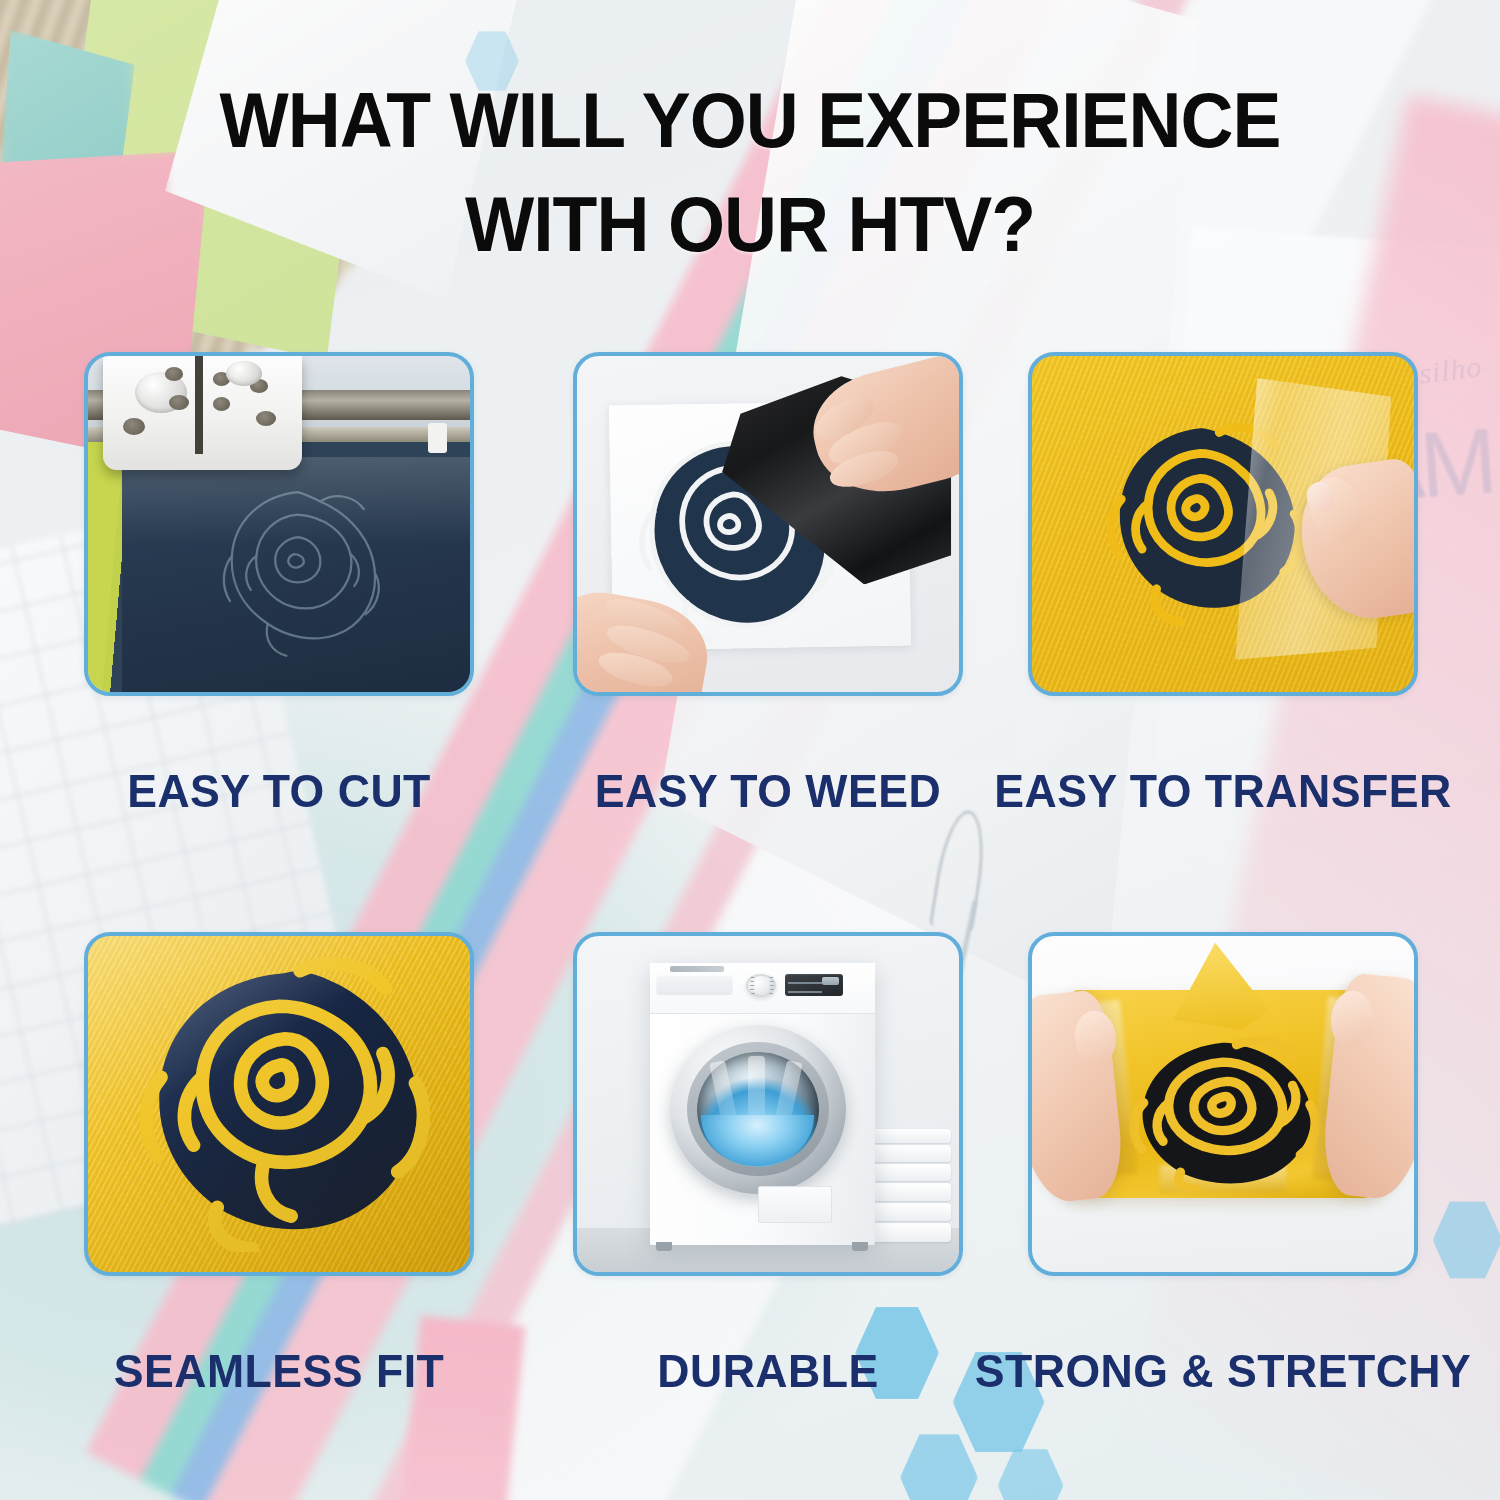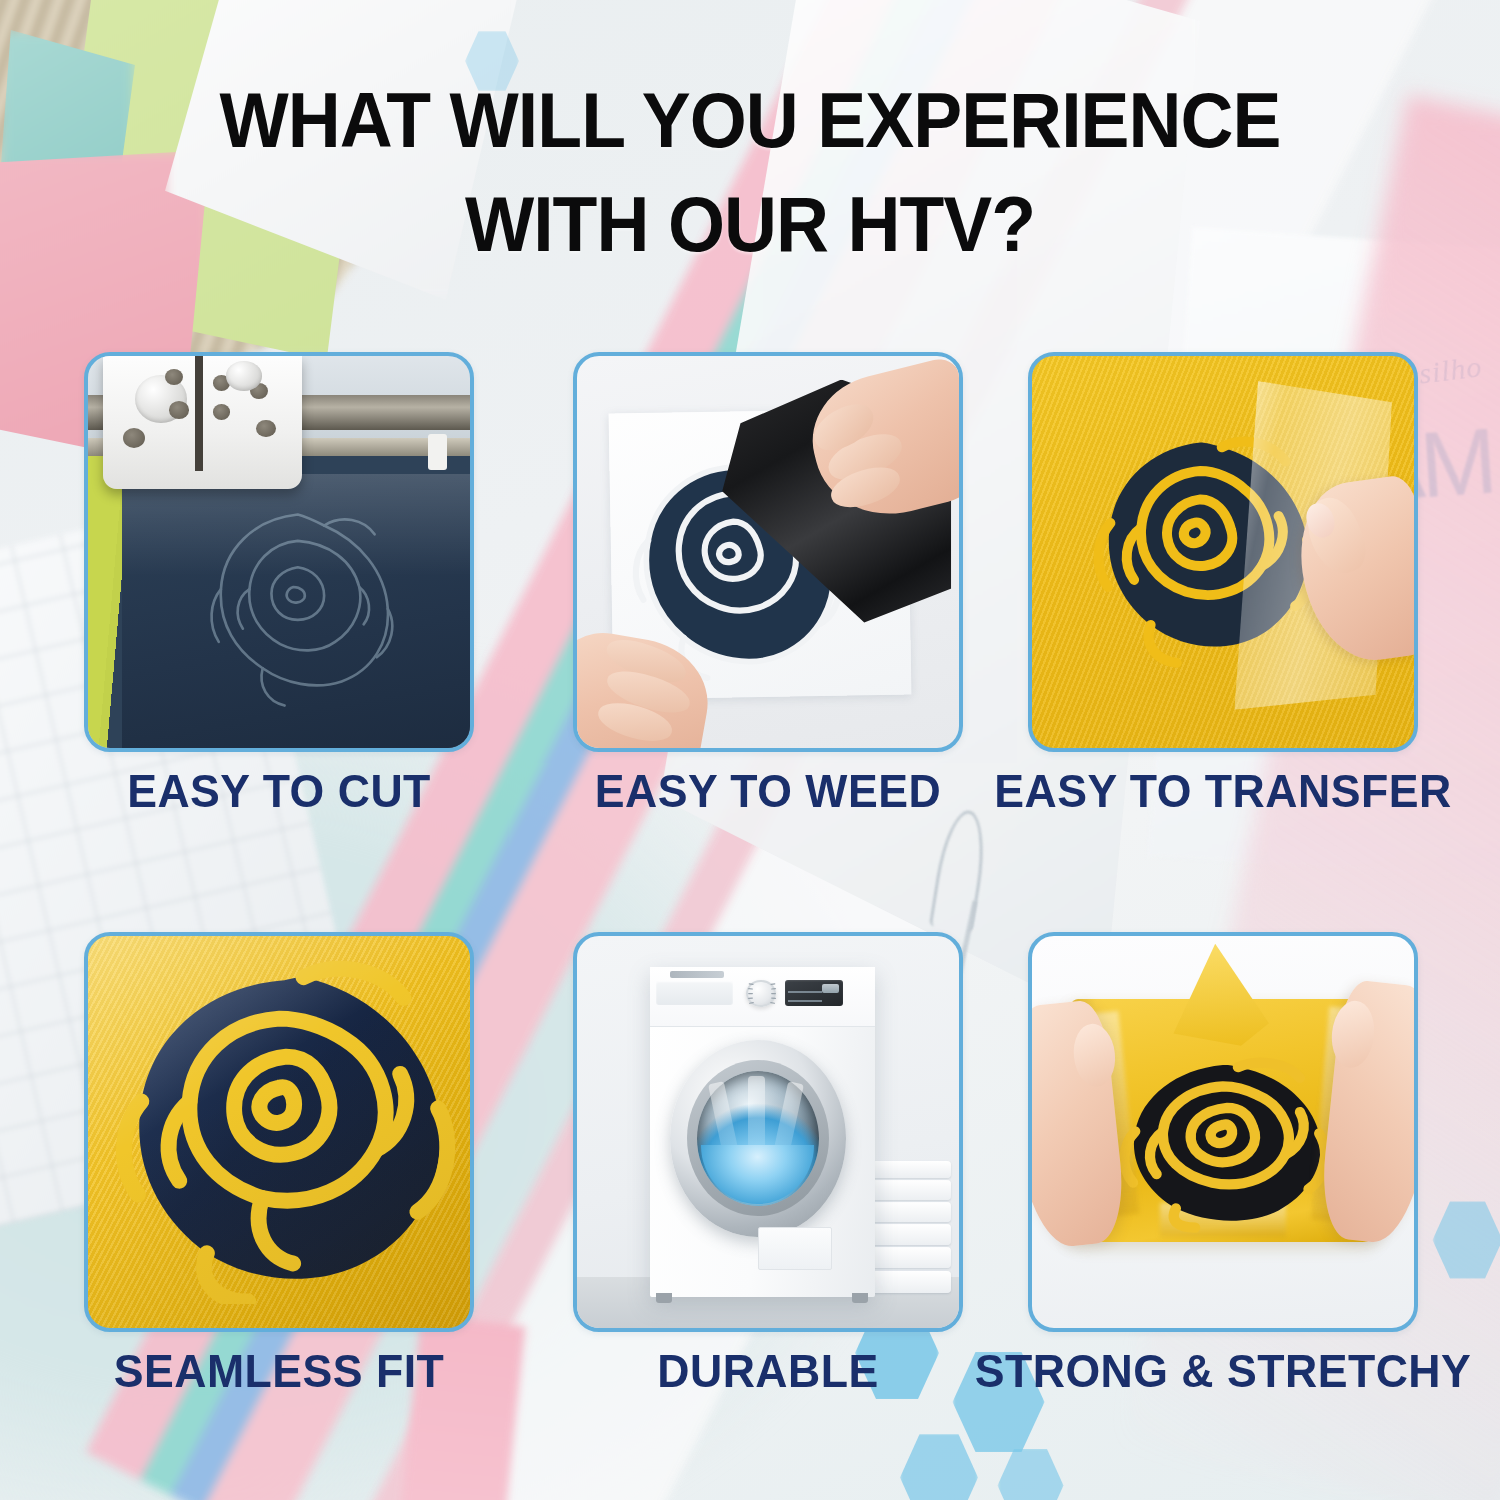--- a/index.html
+++ b/index.html
@@ -178,21 +178,21 @@
 
   .grid {
     position:absolute;
     left:0; top:352px; right:0;
   }
   .row { position:relative; height:580px; }
 
   .cell {
     position:absolute;
     width:390px;
-    height:400px;
+    height:344px;
   }
   .cell.c1 { left:84px; }
   .cell.c2 { left:557px;margin-left:16px; }
   .cell.c3 { left:1028px; }
 
   .panel {
     position:absolute;
     inset:0;
     border:4px solid #62aedb;
     border-radius:26px;

